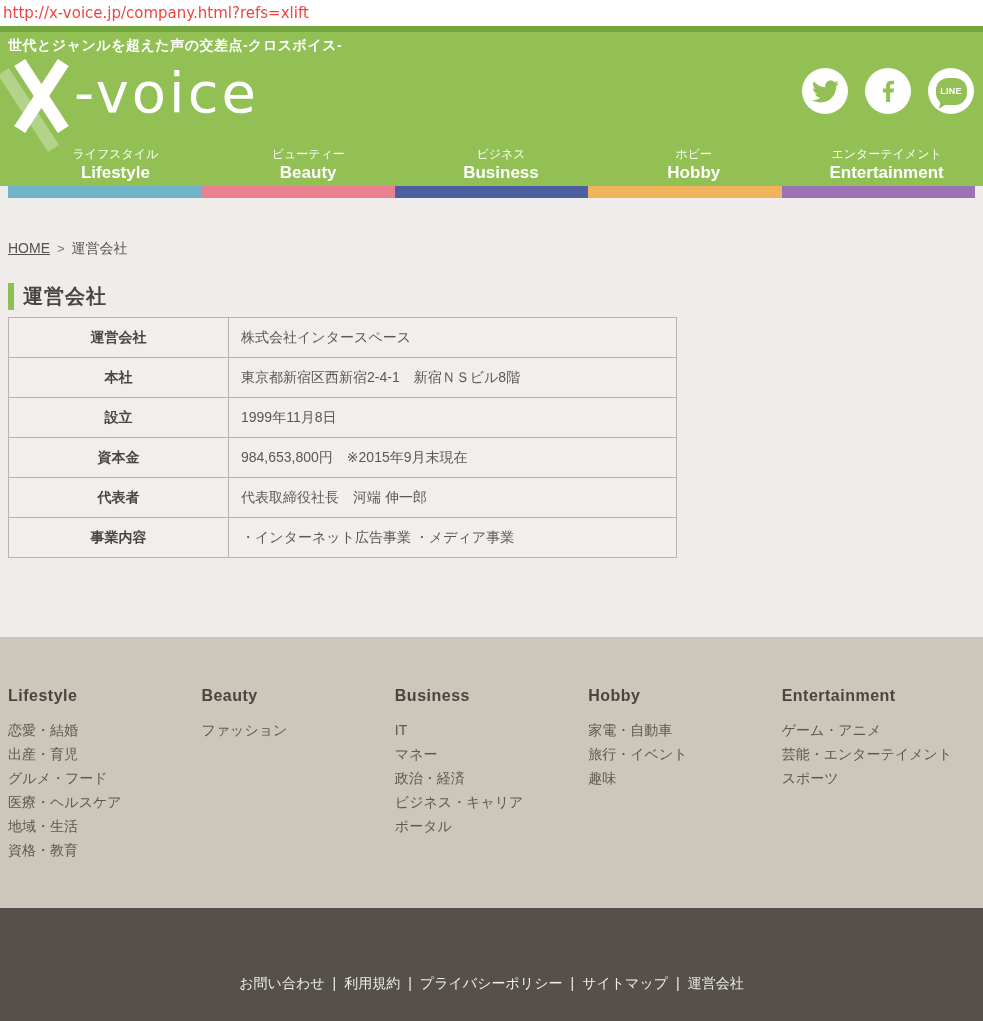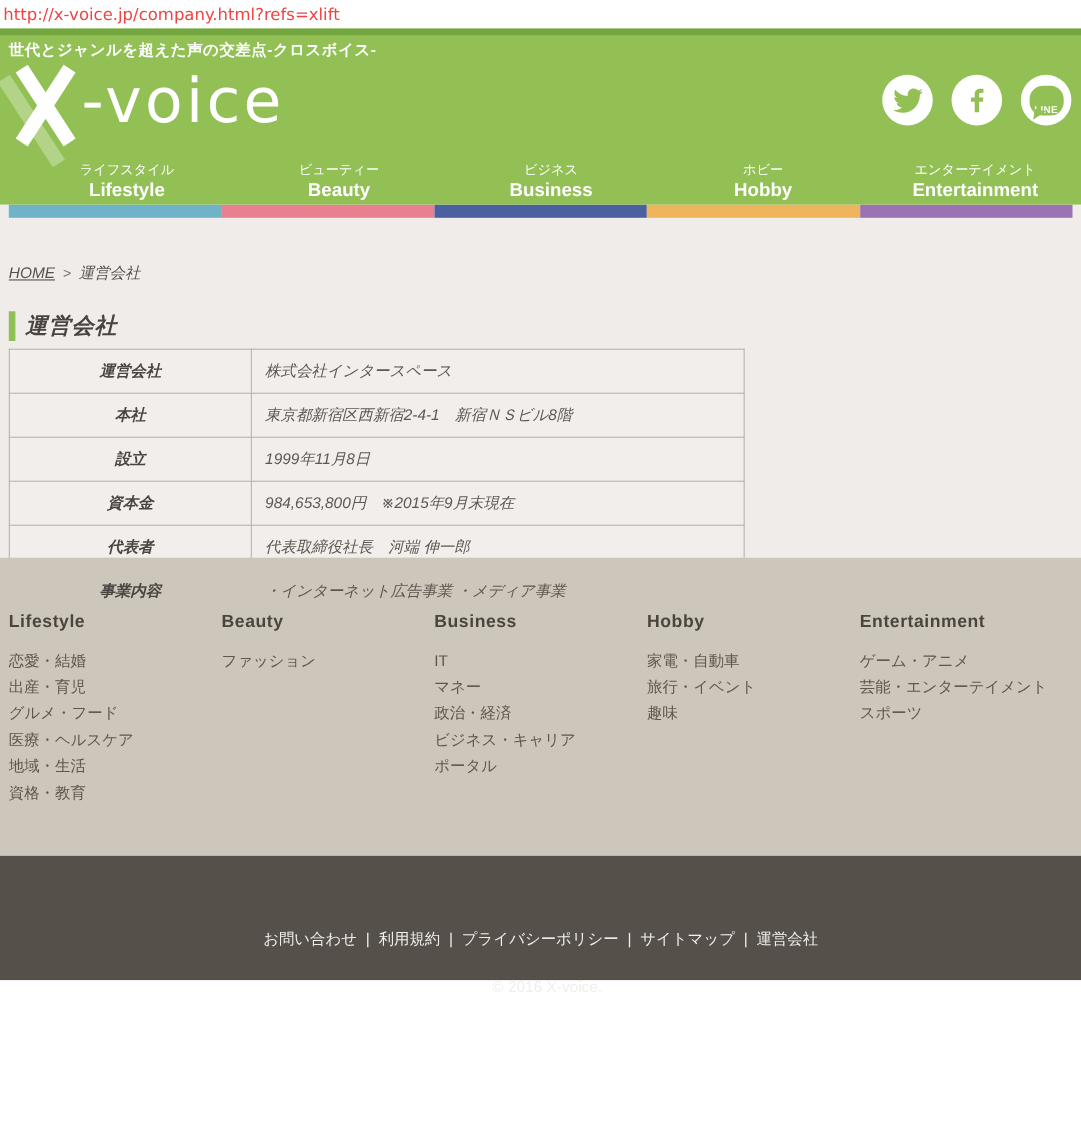--- a/index.html
+++ b/index.html
@@ -27,33 +27,33 @@
   .xghost { position:absolute; left:14px; top:6px; width:13px; height:92px;
             background:rgba(255,255,255,0.30); transform:rotate(-33deg); }
   .logo-rest { font-family:"DejaVu Sans",sans-serif; font-size:56px; line-height:70px;
                color:#ffffff; letter-spacing:3px; font-weight:normal; }
 
   .social { position:absolute; top:42px; right:9px; display:flex; gap:17px; }
   .social-circle { width:46px; height:46px; border-radius:50%; background:#ffffff;
                    display:flex; align-items:center; justify-content:center; cursor:pointer; position:relative; }
   .social-circle svg { display:block; }
   .line-bubble { width:31px; height:27px; background:#92c055; border-radius:12px;
-                 display:flex; align-items:flex-end; justify-content:center; position:relative; }
+                 display:flex; align-items:center; justify-content:center; position:relative; }
   .line-bubble::after { content:""; position:absolute; left:4px; bottom:-5px;
                         border:5px solid transparent; border-top-color:#92c055;
                         border-left-color:#92c055; transform:rotate(12deg); }
   .line-text { font-size:9px; font-weight:bold; color:#ffffff; letter-spacing:0.3px; }
 
   .nav { position:absolute; bottom:3px; left:0; right:0; display:flex;margin-left:19px; }
   .nav-item { flex:1; text-align:center; color:#ffffff; cursor:pointer; }
   .nav-jp { font-size:12px; display:block; line-height:16px; }
   .nav-en { font-size:17px; font-weight:bold; display:block; line-height:21px; }
 
   
-  .content { background:#f0ecea; height:321px;font-style:italic; }
+  .content { background:#f0ecea; height:451px; }
   .stripe { display:flex; height:12px; margin:0 8px; }
   .stripe-seg { flex:1; }
 
   
   .breadcrumb { margin:42px 0 0 8px; font-size:14px; color:#56514c; height:17px; }
   .breadcrumb a { color:#56514c; text-decoration:underline; cursor:pointer; }
   .breadcrumb .sep { margin:0 7px; color:#7a756f; font-size:13px; }
   .page-title { margin:26px 0 0 8px; display:flex; align-items:center; height:27px; }
   .title-marker { width:6px; height:27px; background:#8fc055; margin-right:9px; }
   .page-title h1 { font-size:20px; font-weight:bold; color:#484440; letter-spacing:1px; }

